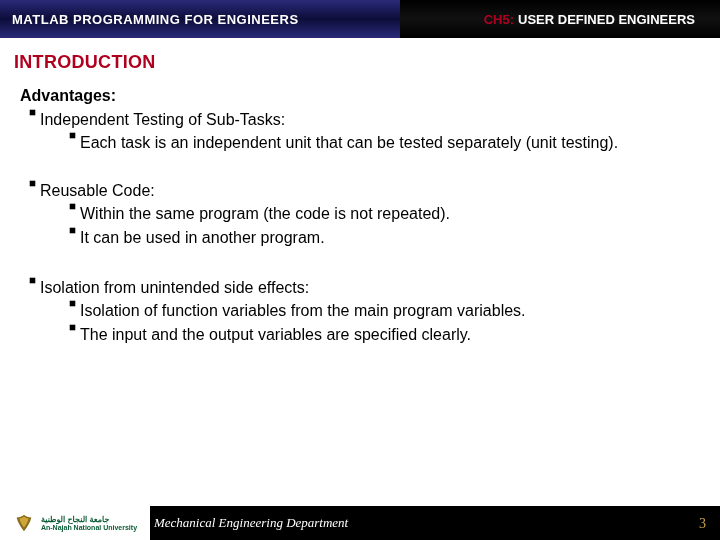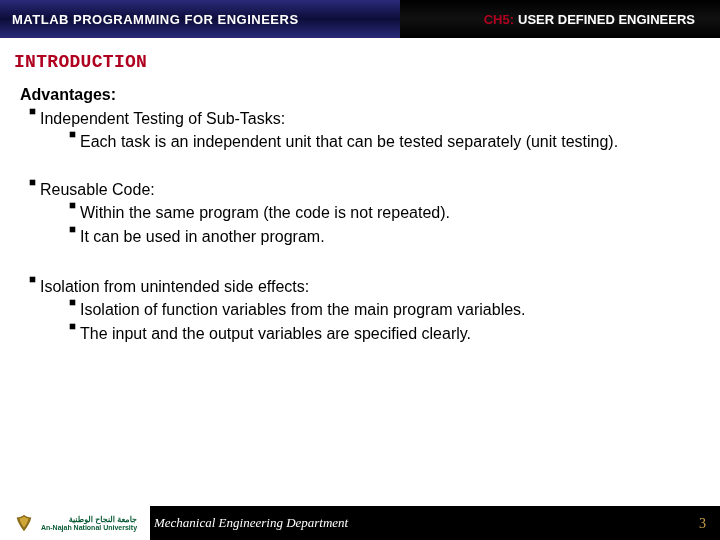--- a/index.html
+++ b/index.html
@@ -3,37 +3,37 @@
 <meta charset="utf-8">
 <style>
   * { margin: 0; padding: 0; box-sizing: border-box; }
   body { width: 720px; height: 540px; background: #fff; font-family: Arial, Helvetica, sans-serif; overflow: hidden; position: relative; }
 
   .header { height: 38px; background: #000; color: #fff; display: flex; align-items: center; }
   .header-left { width: 400px; height: 100%; background: linear-gradient(to bottom, #2a2a7a 0%, #0d0d3a 50%, #2a2a7a 100%); display: flex; align-items: center; padding-left: 12px; font-size: 13px; font-weight: bold; letter-spacing: 0.5px; font-family: Verdana, sans-serif; }
   .header-right { flex: 1; height: 100%; background: linear-gradient(to bottom, #000 0%, #111 50%, #000 100%); display: flex; align-items: center; justify-content: flex-end; padding-right: 25px; font-size: 13px; font-weight: bold; font-family: Verdana, sans-serif; }
   .header-right .chnum { color: #b00020; margin-right: 4px; }
 
-  .section-title { color: #b00020; font-weight: bold; font-size: 18px; padding: 14px 14px 6px 14px; font-family: Liberation Mono, monospace; letter-spacing: 0.3px; }
+  .section-title { color: #b00020; font-weight: bold; font-size: 18px; padding: 14px 14px 6px 14px; font-family: Liberation Sans, sans-serif; letter-spacing: 0.3px; }
 
   .content { padding: 6px 10px 0 20px; font-size: 16px; line-height: 1.35; }
   .lead { font-weight: bold; margin-bottom: 2px; }
   .lvl1 { margin-left: 4px; margin-top: 2px; }
   .lvl2 { margin-left: 44px; margin-top: 2px; }
   .item { display: flex; align-items: flex-start; font-weight: normal; }
   .bullet { width: 16px; flex: 0 0 16px; display: inline-flex; align-items: center; justify-content: center; }
   .bullet svg { width: 7px; height: 7px; }
   .txt { flex: 1; }
   .block { margin-bottom: 28px; }
   .block:first-of-type { margin-bottom: 26px; }
 
   .footer { position: absolute; left: 0; bottom: 0; width: 720px; height: 34px; background: #000; display: flex; align-items: center; }
   .logo-box { width: 150px; height: 100%; background: #fff; display: flex; align-items: center; justify-content: center; gap: 6px; }
   .logo-icon { width: 22px; height: 22px; }
-  .logo-text { display: flex; flex-direction: column; line-height: 1; font-size: 7px; color: #0a5c36; font-weight: bold; align-items: flex-end; }
+  .logo-text { display: flex; flex-direction: column; line-height: 1; font-size: 7px; color: #0a5c36; font-weight: bold; }
   .logo-text .ar { font-size: 8px; }
   .dept { color: #fff; font-size: 13px; font-style: italic; margin-left: 4px; font-family: "Times New Roman", serif; }
   .pagenum { position: absolute; right: 14px; bottom: 8px; color: #c9a14a; font-size: 14px; font-family: "Times New Roman", serif; }
 </style>
 </head>
 <body>
 
 <div class="header">
   <div class="header-left">MATLAB PROGRAMMING FOR ENGINEERS</div>
   <div class="header-right">

